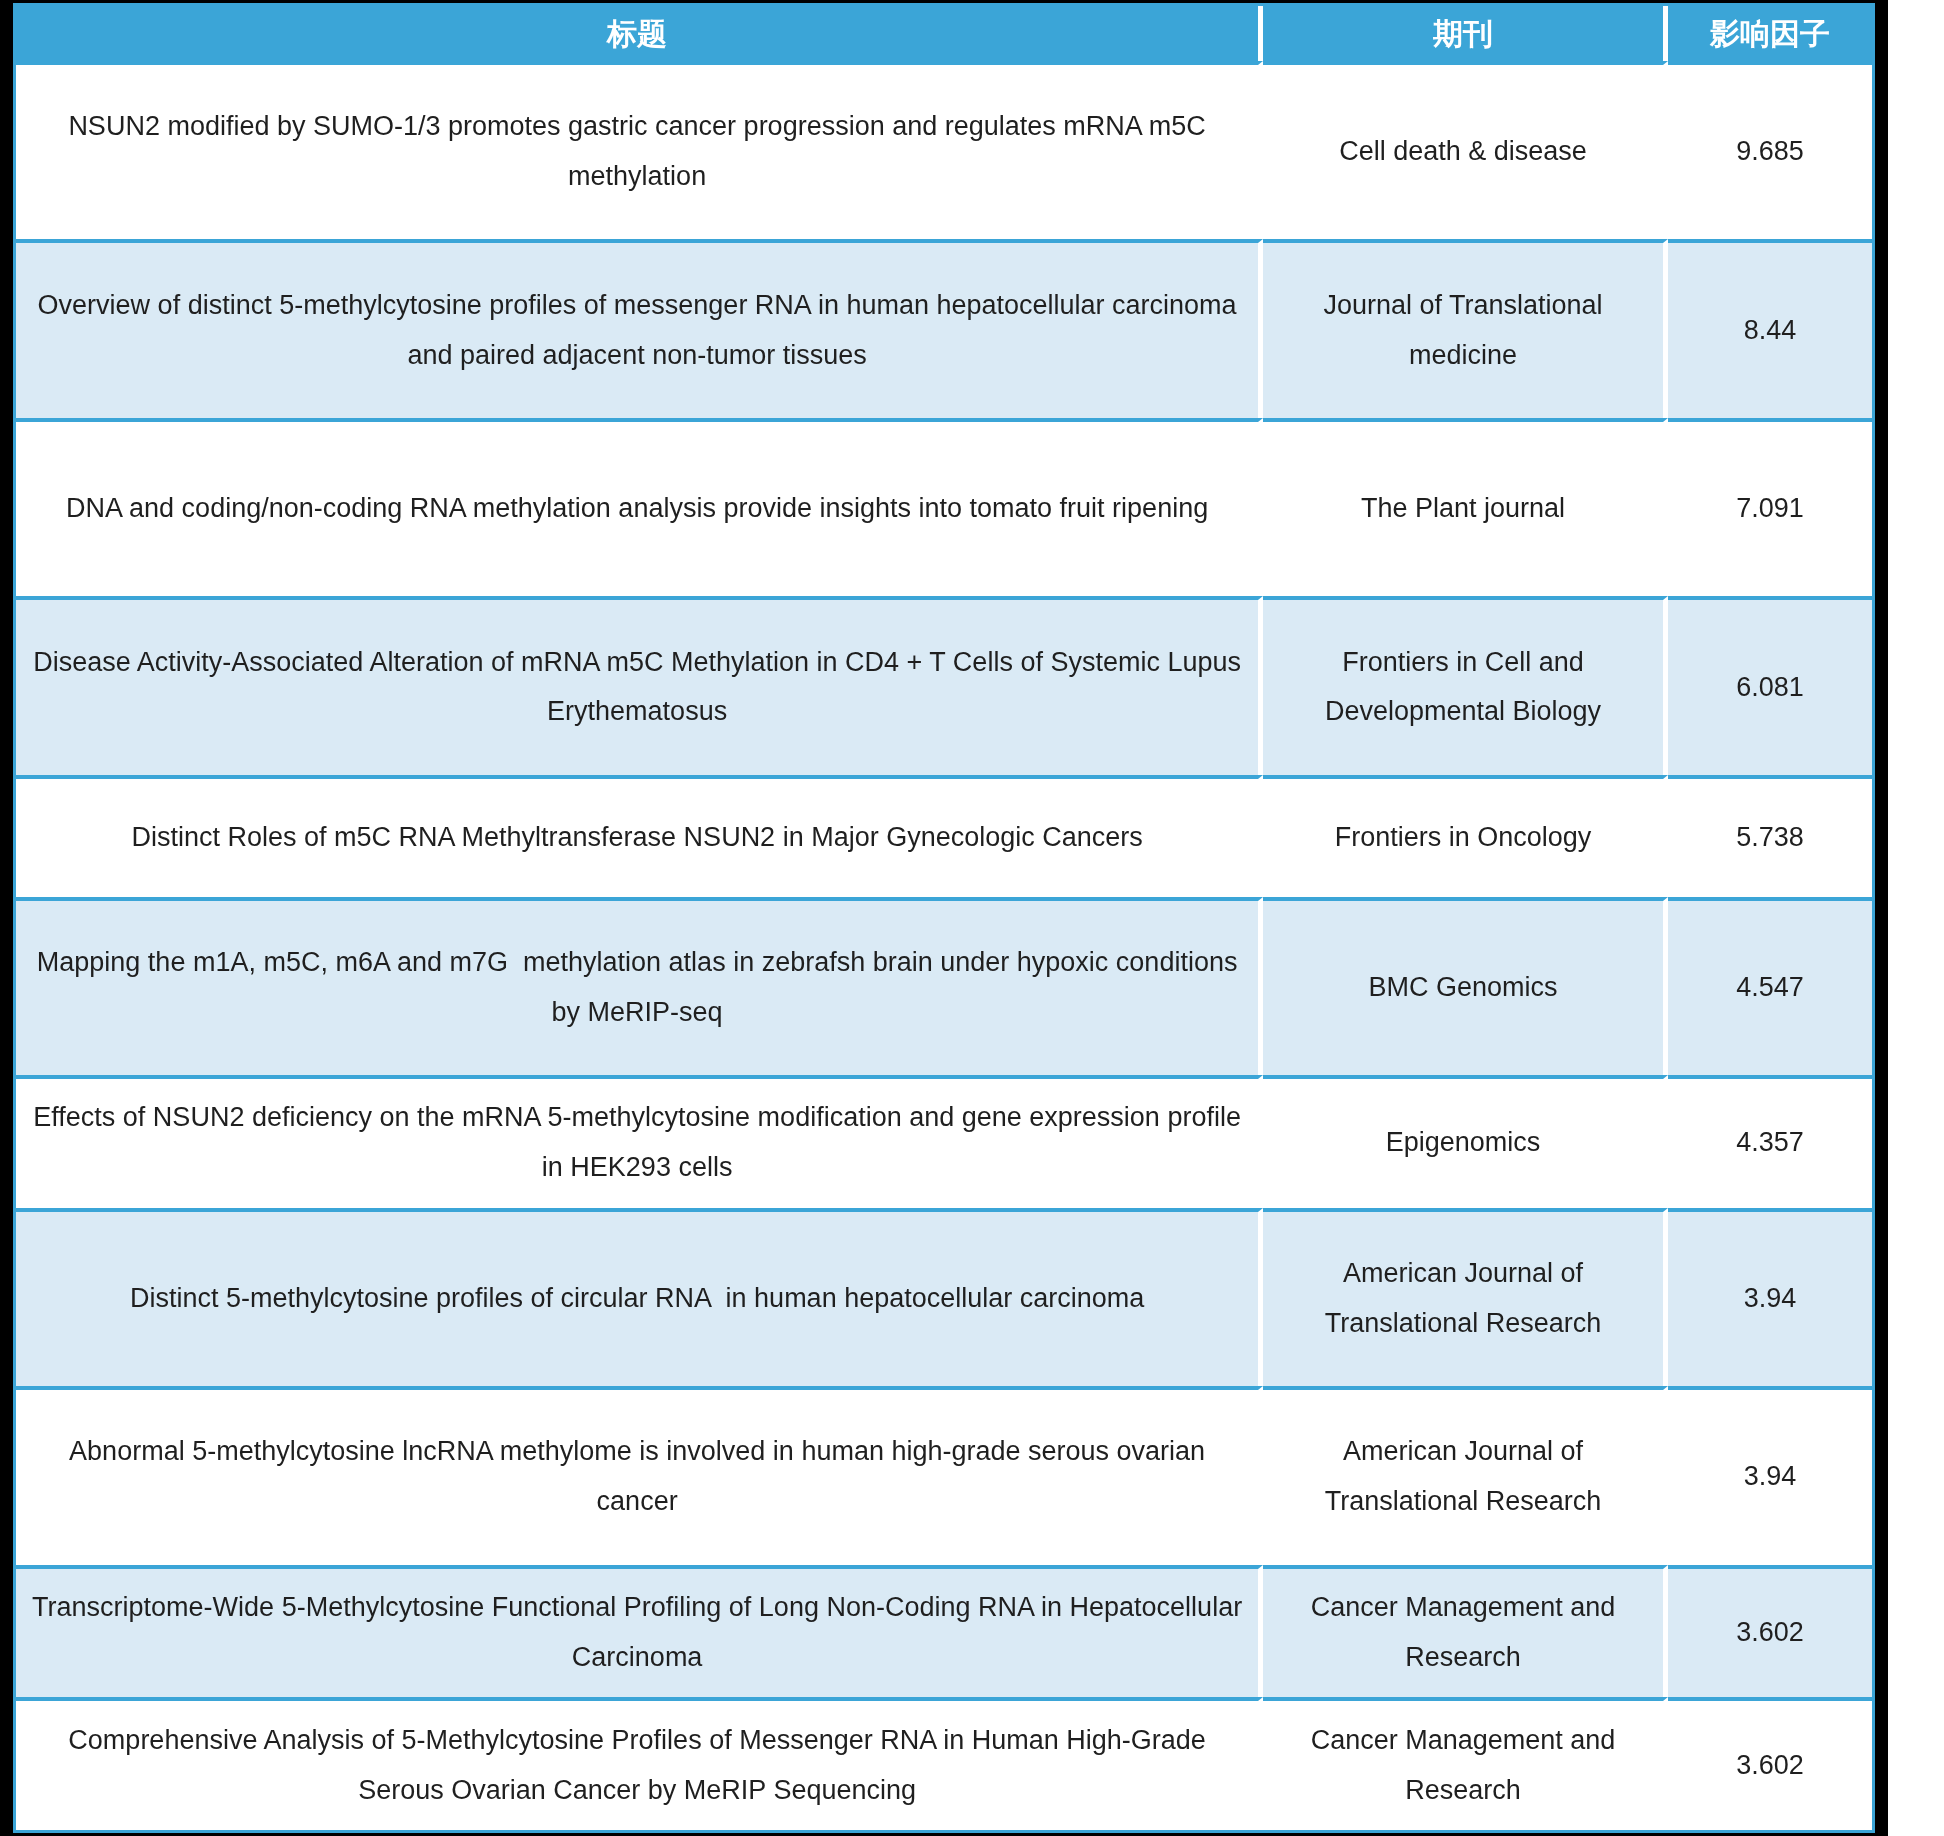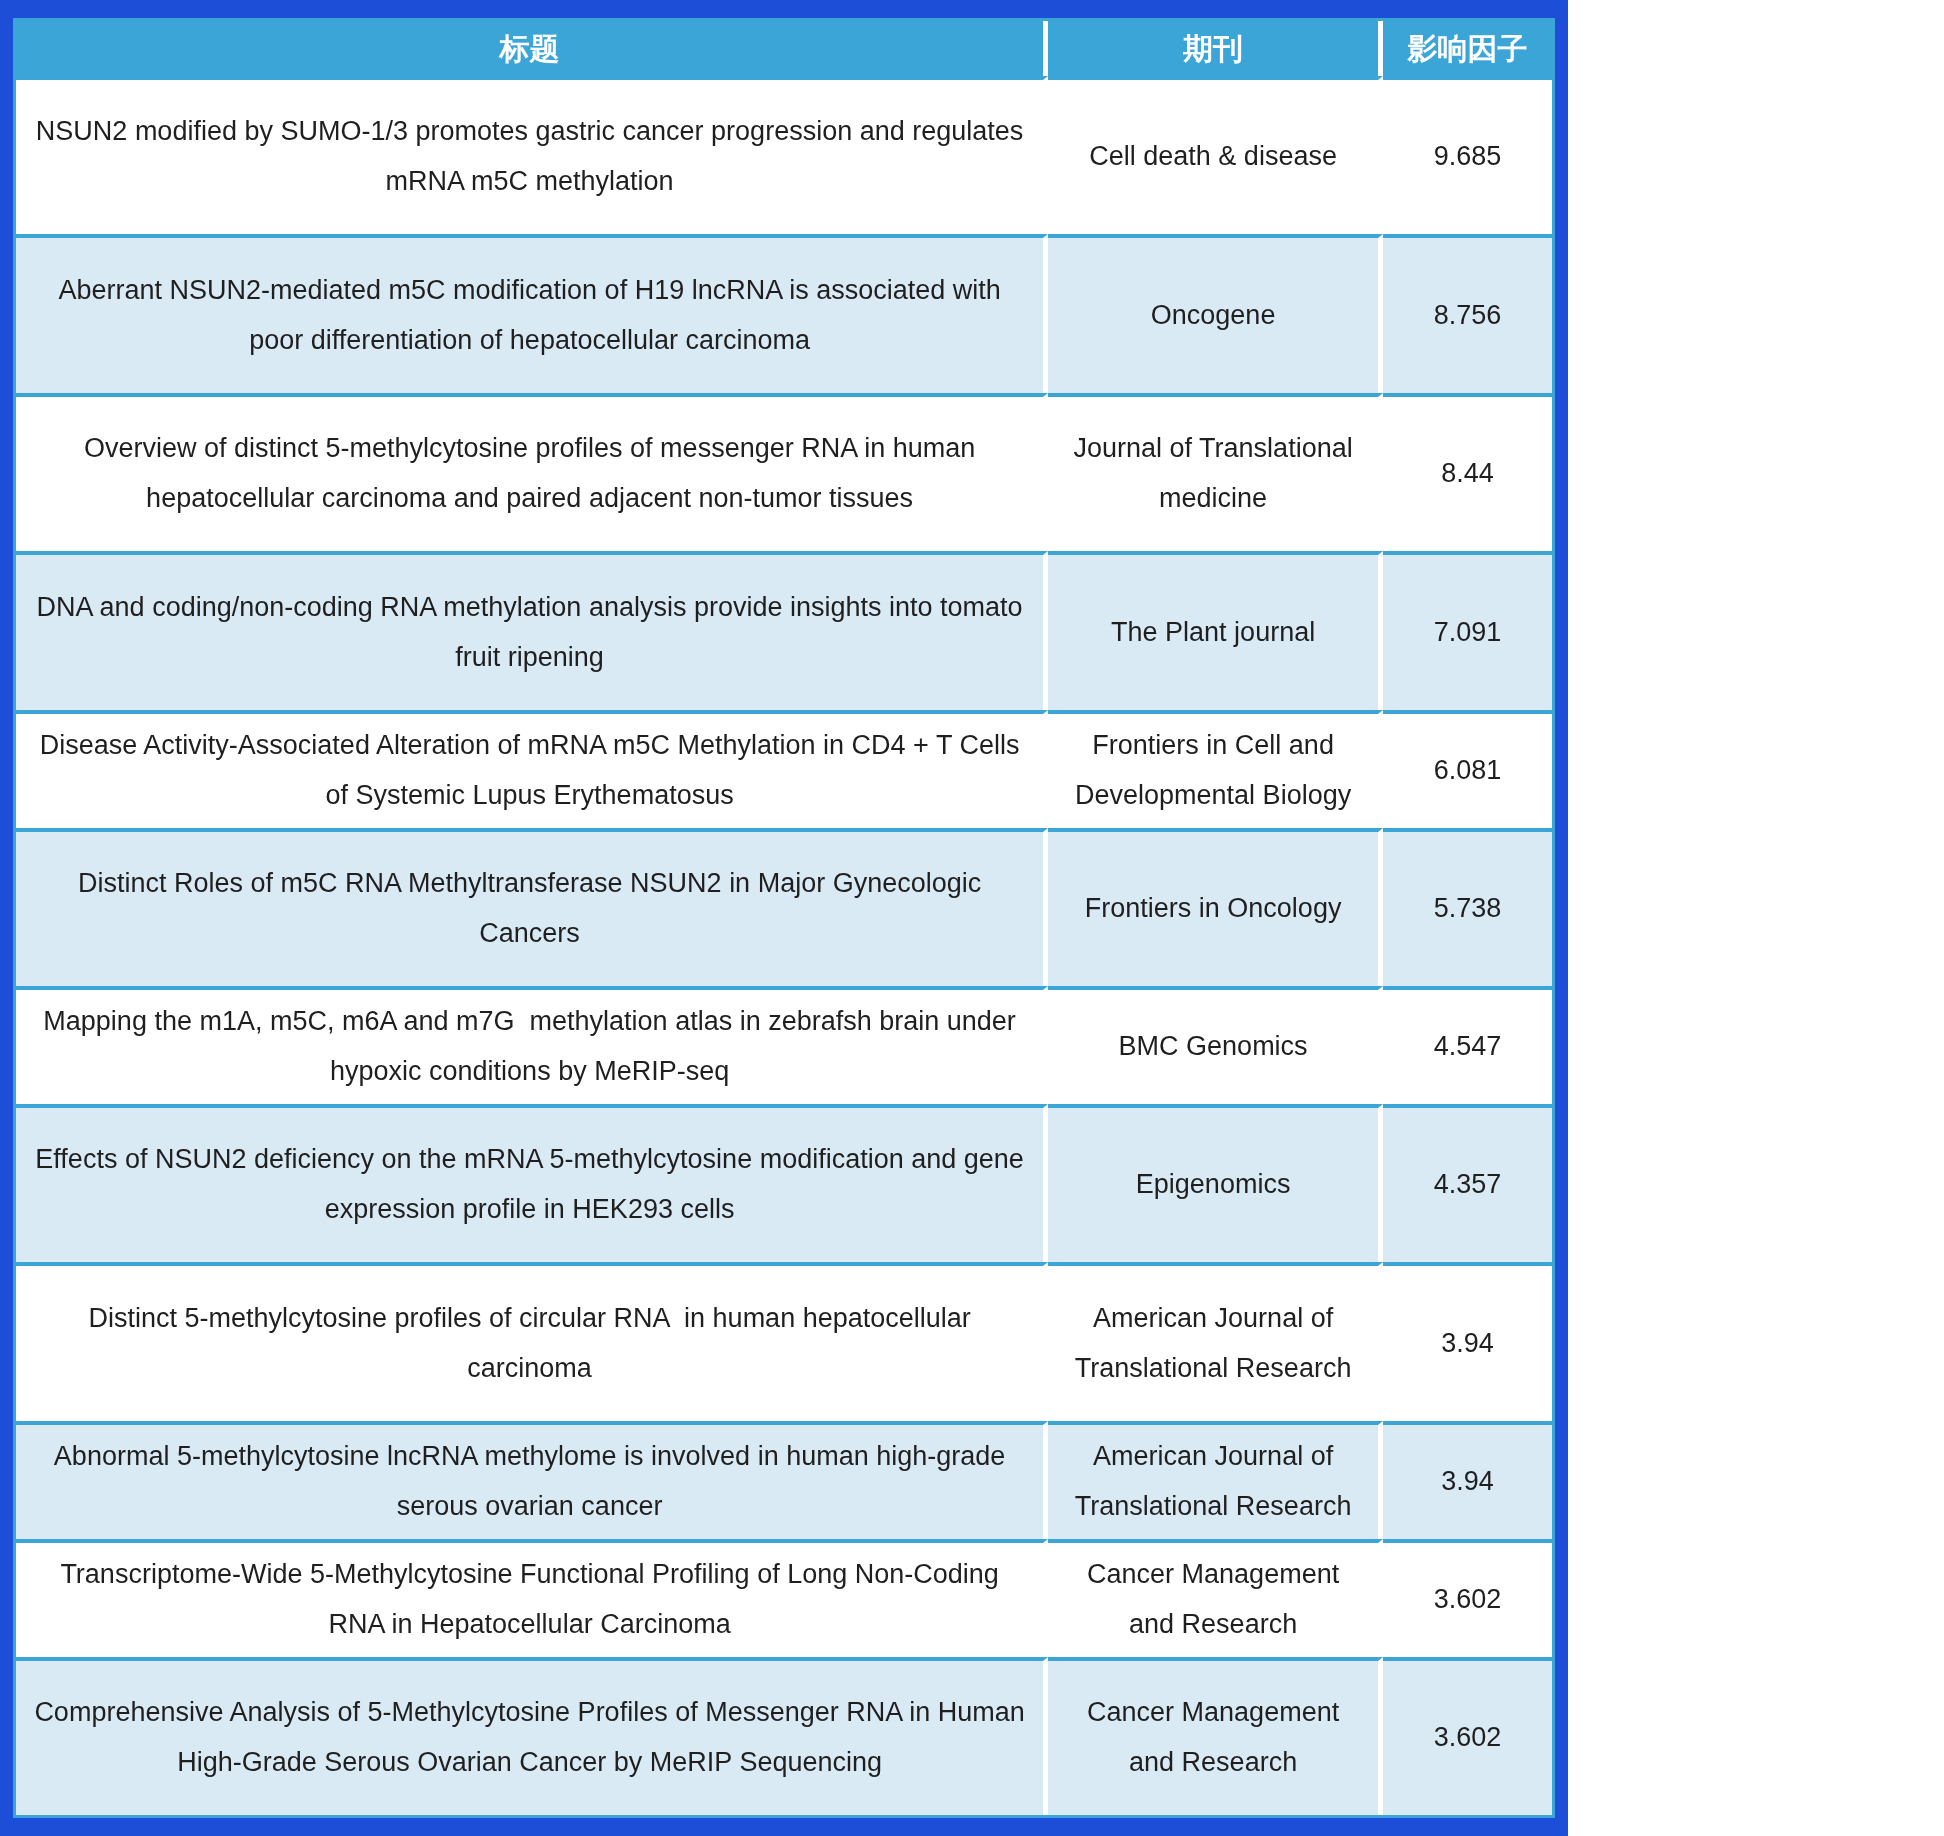--- a/index.html
+++ b/index.html
@@ -11,25 +11,25 @@
     margin:0;
     padding:0;
     background:#FFFFFF;
     width:1944px;
   }
   body{
     font-family:"Liberation Sans","DejaVu Sans",sans-serif;
     color:var(--ink);
   }
   .page{
-    width:1568px;
+    width:1888px;
     height:1836px;
     box-sizing:border-box;
-    padding:18px 13px;
-    background:#1d4ed8;
+    padding:3px 13px;
+    background:#000000;
   }
   table.pub-table{
     width:100%;
     height:100%;
     border-collapse:separate;
     border-spacing:0;
     table-layout:fixed;
     border:3px solid var(--blue);
   }
   col.c-title{width:67.2%;}
@@ -87,25 +87,20 @@
       </tr>
     </thead>
     <tbody id="table-body">
 
         <tr>
           <td>NSUN2 modified by SUMO-1/3 promotes gastric cancer progression and regulates mRNA m5C methylation</td>
           <td>Cell death &amp; disease</td>
           <td>9.685</td>
         </tr>
         <tr>
-          <td>Aberrant NSUN2-mediated m5C modification of H19 lncRNA is associated with poor differentiation of hepatocellular carcinoma</td>
-          <td>Oncogene</td>
-          <td>8.756</td>
-        </tr>
-        <tr>
           <td>Overview of distinct 5-methylcytosine profiles of messenger RNA in human hepatocellular carcinoma and paired adjacent non-tumor tissues</td>
           <td>Journal of Translational medicine</td>
           <td>8.44</td>
         </tr>
         <tr>
           <td>DNA and coding/non-coding RNA methylation analysis provide insights into tomato fruit ripening</td>
           <td>The Plant journal</td>
           <td>7.091</td>
         </tr>
         <tr>

